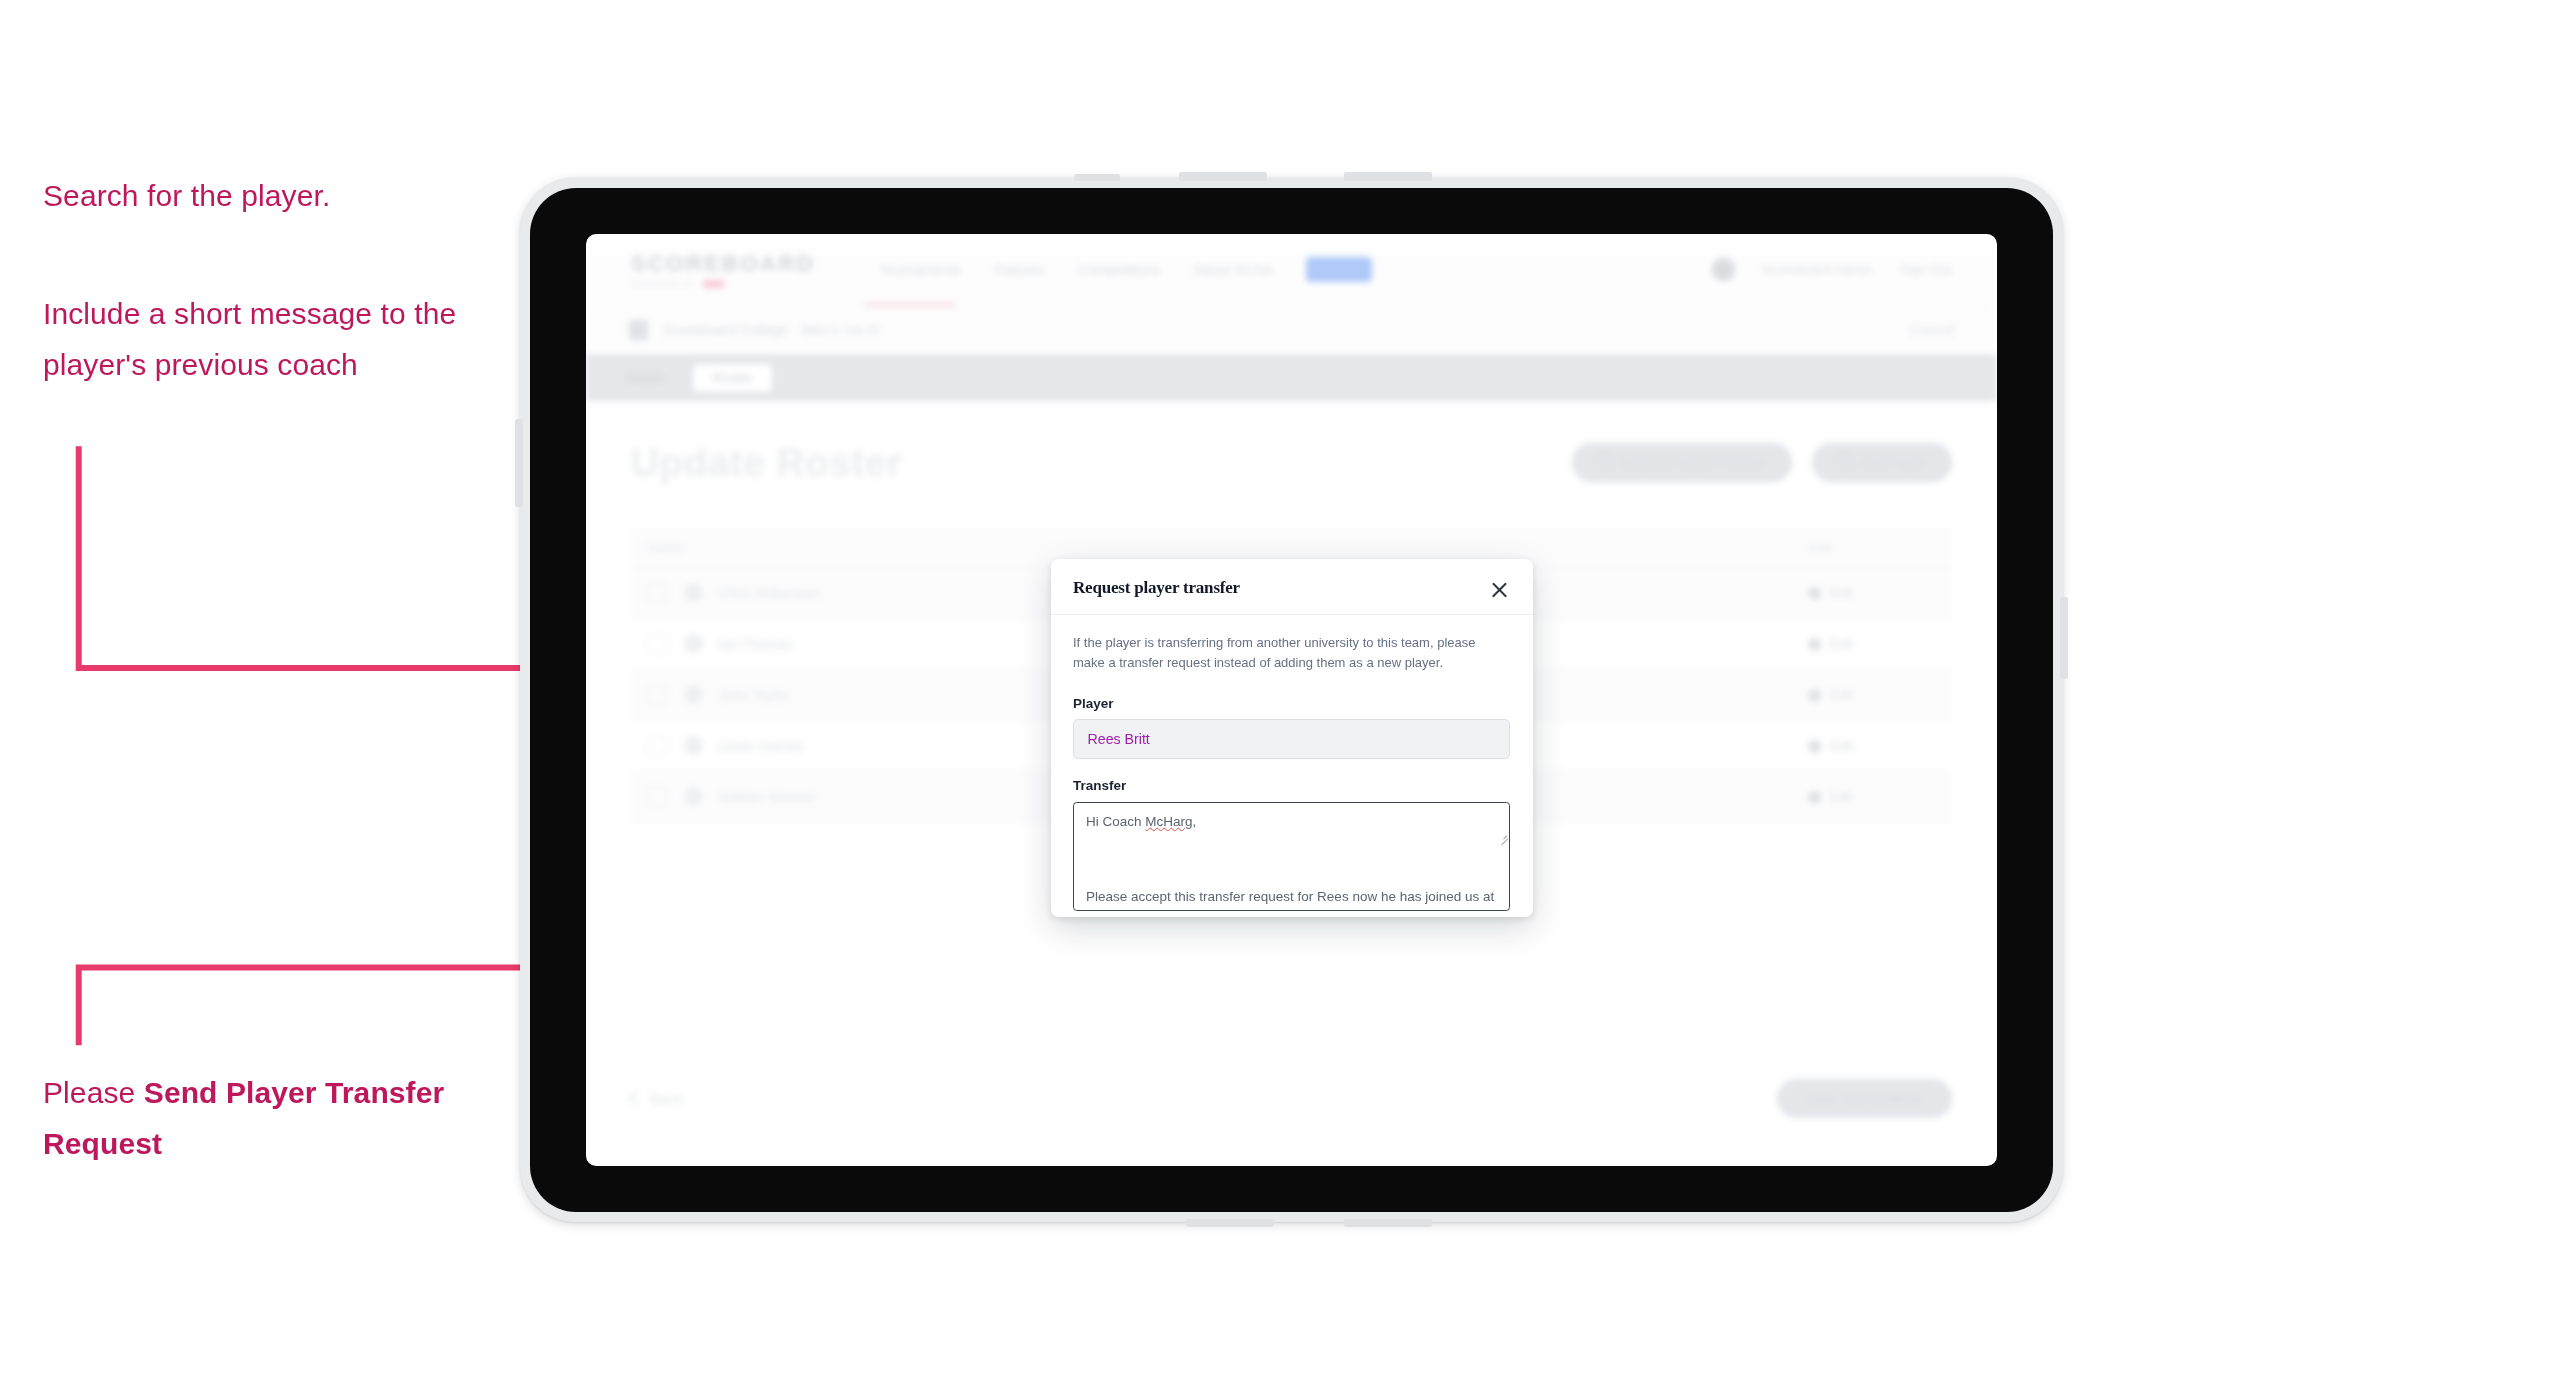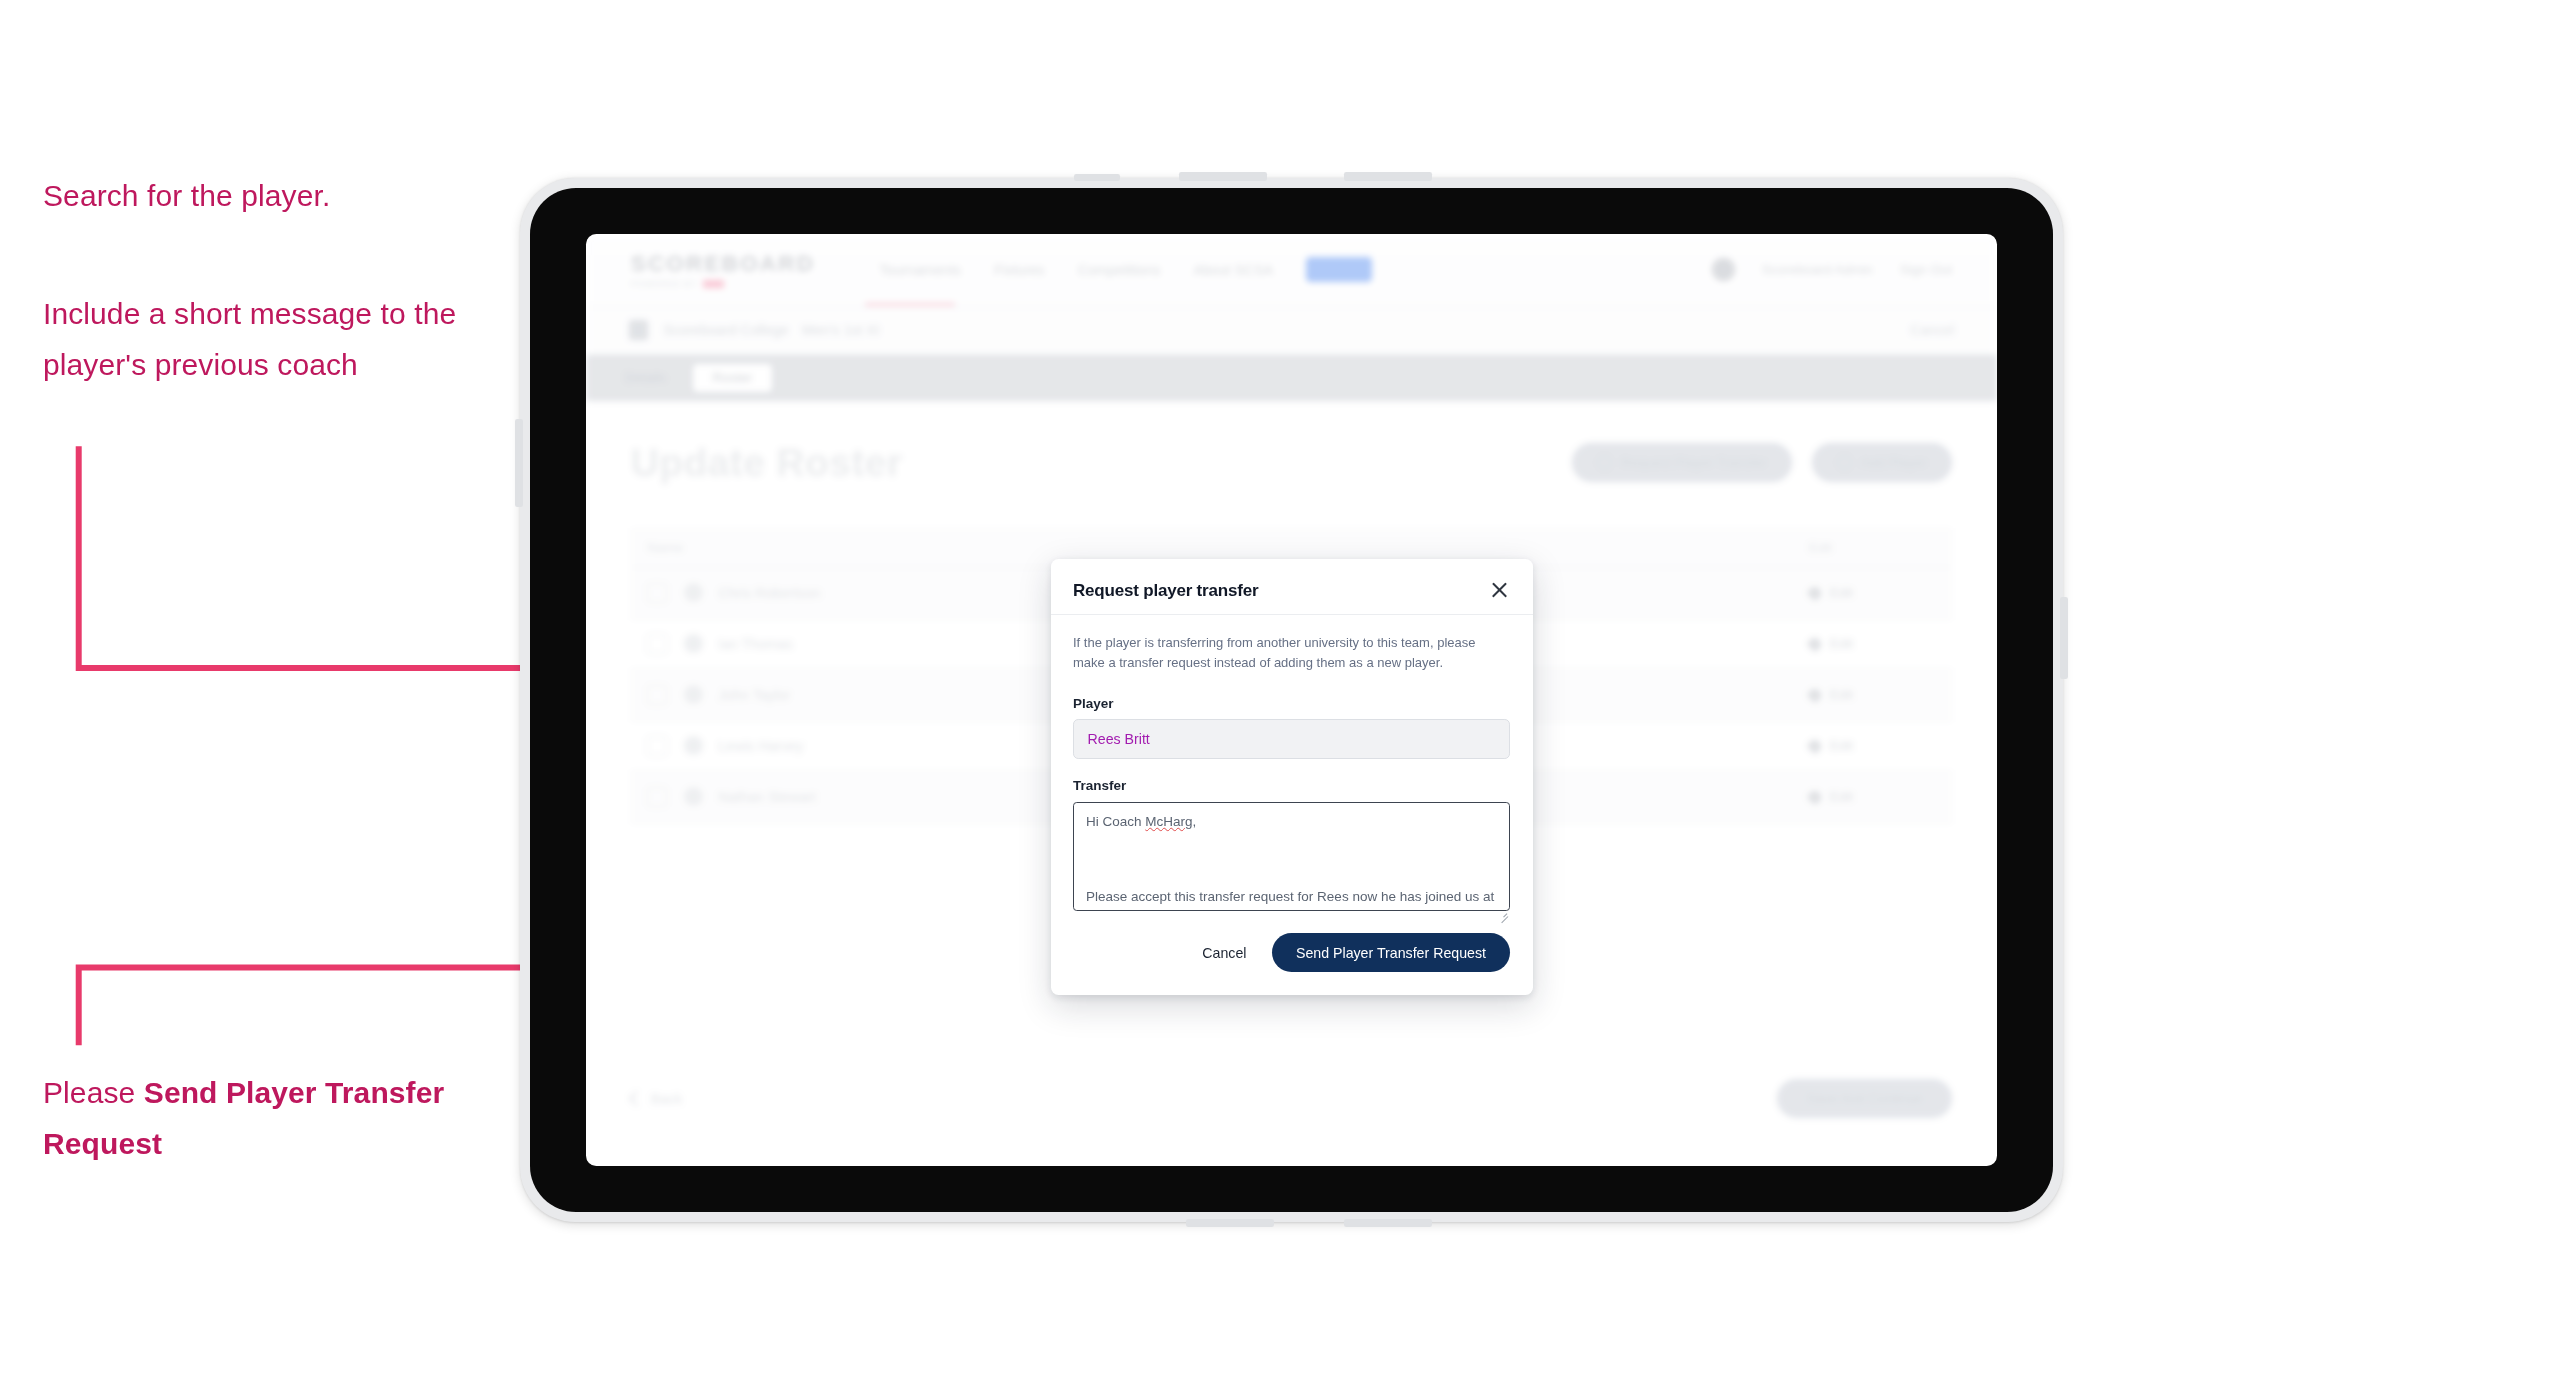--- a/index.html
+++ b/index.html
@@ -349,23 +349,24 @@
     transform: translateX(-50%);
     top: 325px;
     width: 482px;
     background: #ffffff;
     border-radius: 7.5px;
     box-shadow: 0 10.5px 33px rgba(22,30,48,0.17), 0 2.2px 7.5px rgba(22,30,48,0.10);
     padding: 0;
   }
   .modal-head {
     display: flex;
-    align-items: flex-end;
+    align-items: flex-start;
     padding: 19.5px 22.5px 13.5px 22.5px;
     border-bottom: 0.7px solid #ebedf0;
+    font-family: Liberation Serif, serif;
   }
   .modal-title {
     font-size: 17px;
     font-weight: bold;
     color: #111827;
     letter-spacing: -0.2px;
   }
   .modal-close {
     margin-left: auto;
     width: 22.5px; height: 22.5px;
@@ -646,22 +647,18 @@
           <div class="field-label">Transfer</div>
           <div class="text-area"><span>Hi Coach </span><span class="spell">McHarg</span><span>,</span>
 <br><br><span>Please accept this transfer request for Rees now he has joined us at Scoreboard College</span></div>
 
           <div class="resize-grip">
             <span style="width:9px; bottom:0.7px;"></span>
             <span style="width:5.2px; bottom:3.7px;"></span>
           </div>
         </div>
 
-        <div class="modal-foot">
-          <button class="btn-cancel">Cancel</button>
-          <button class="btn-send">Send Player Transfer Request</button>
-        </div>
       </div>
 
     </div>
   </div>
 </div>
 
 
 </body></html>

